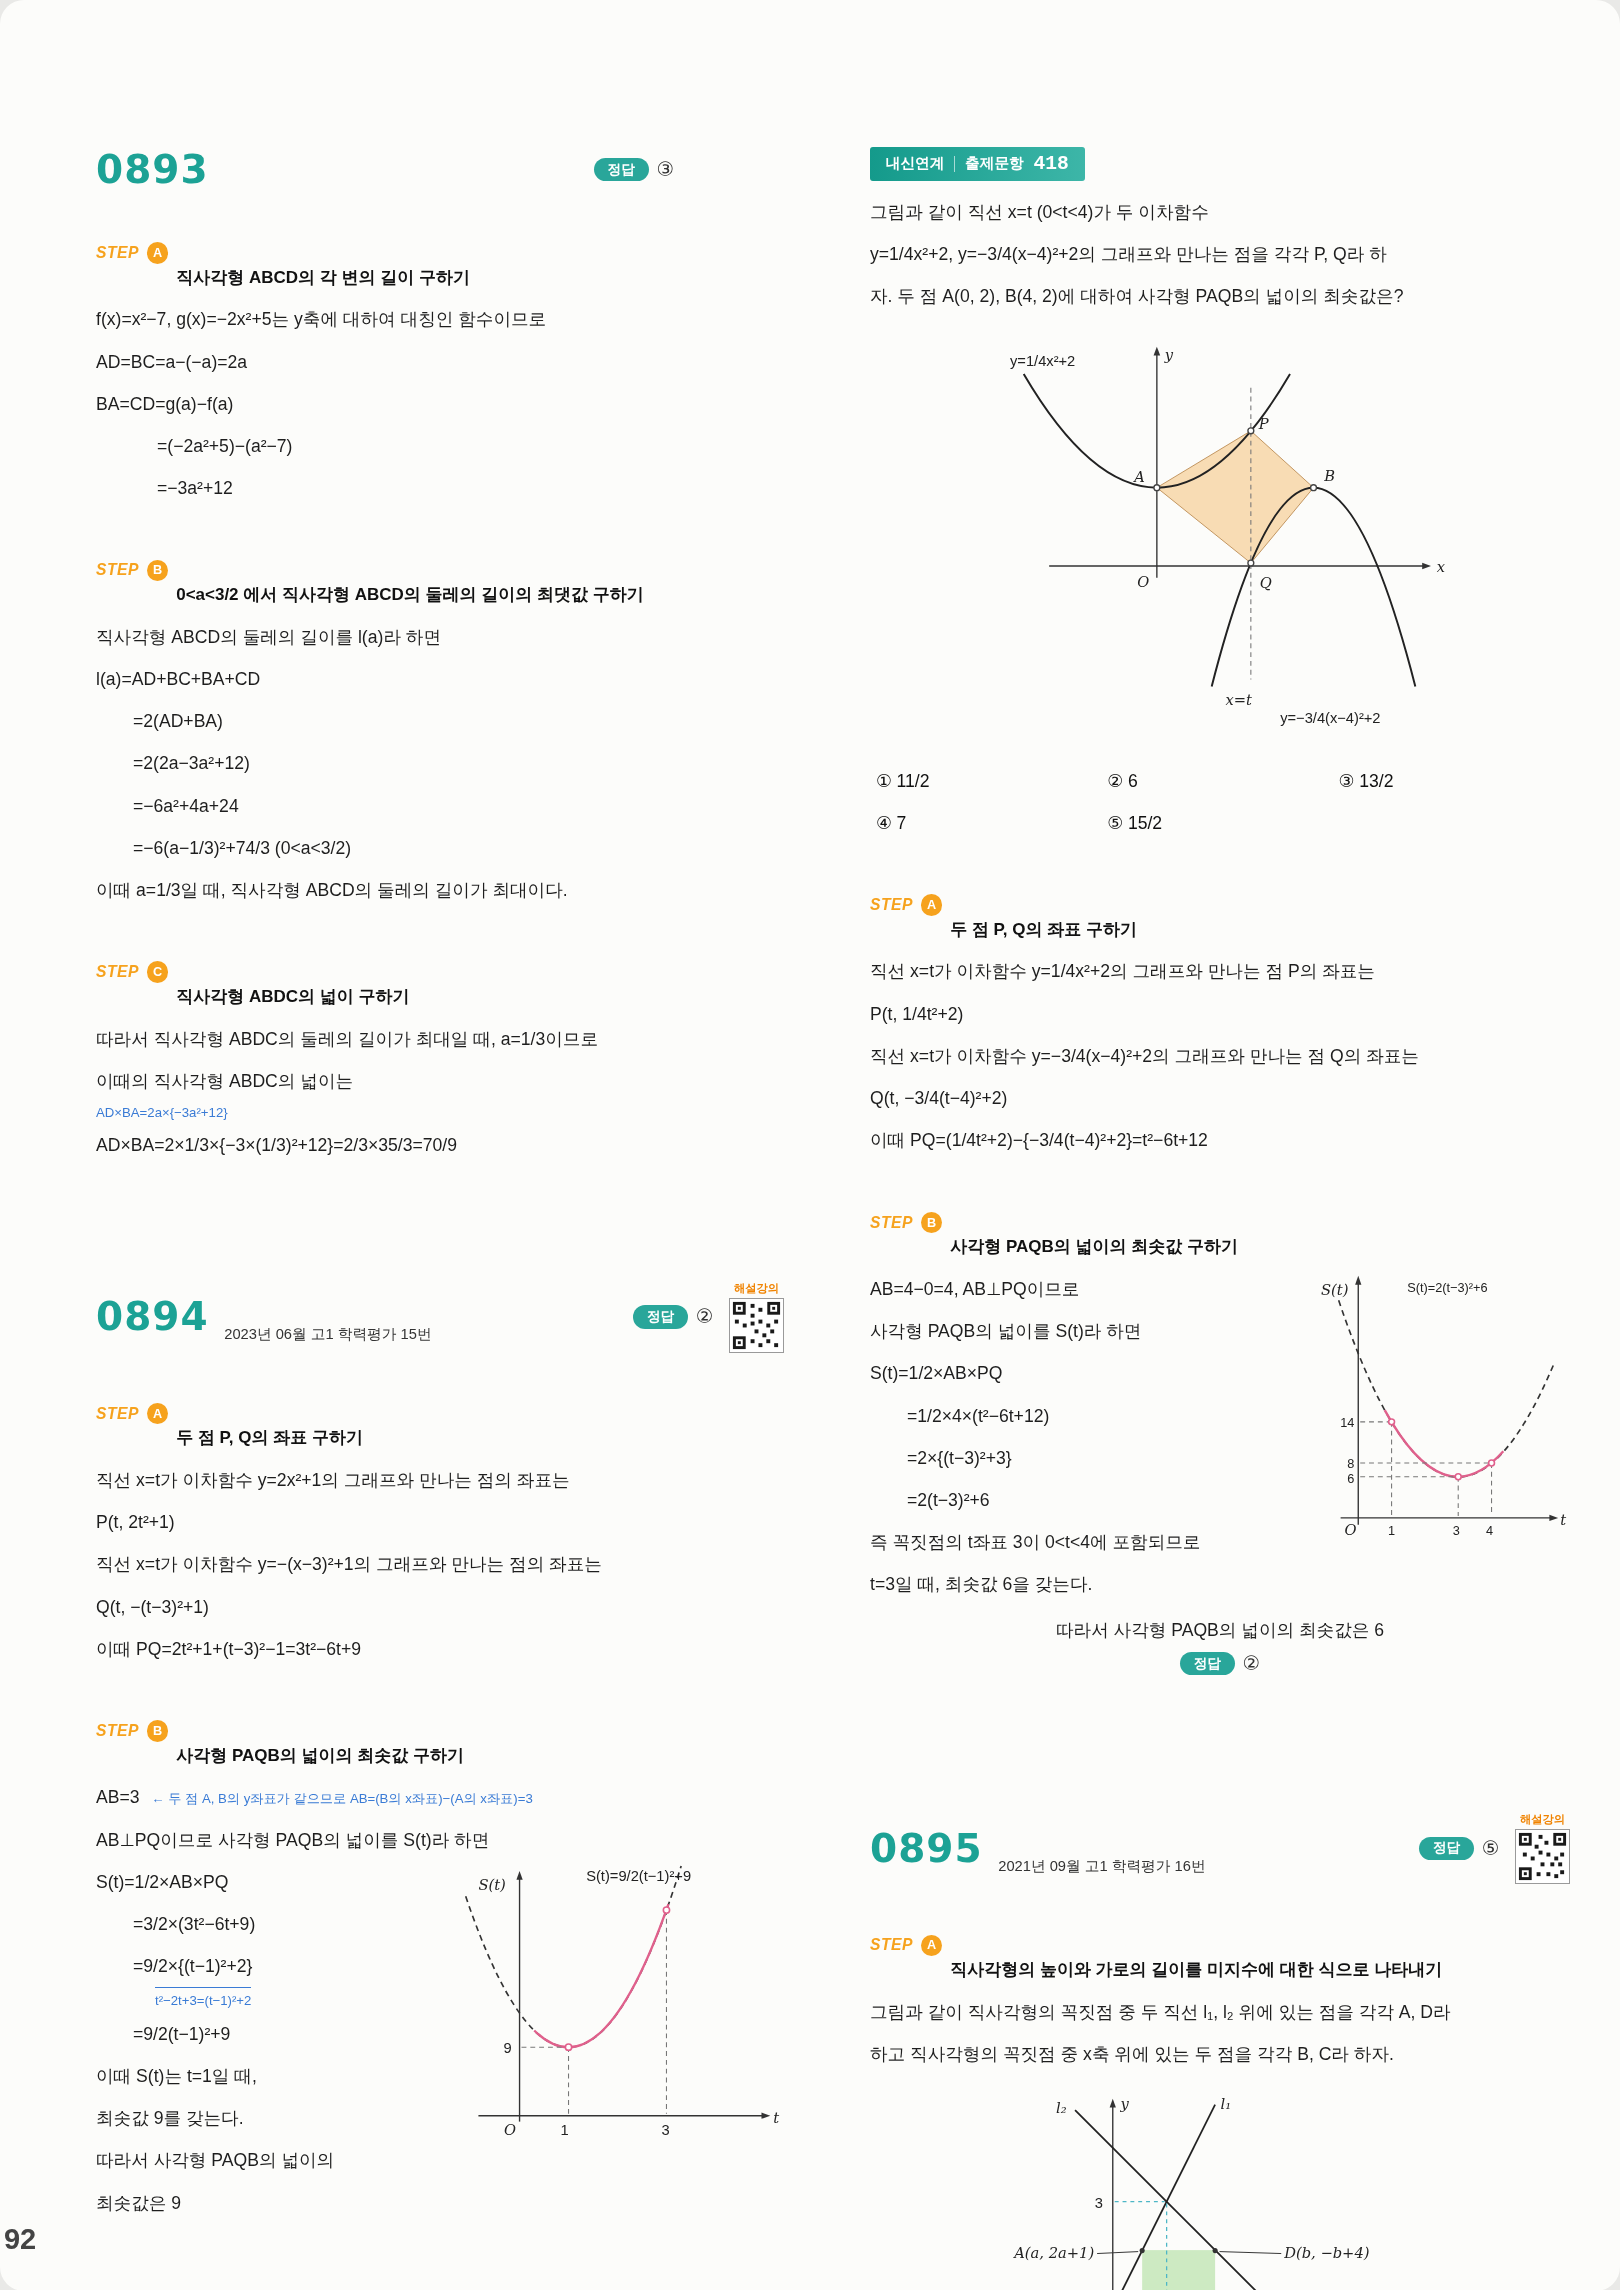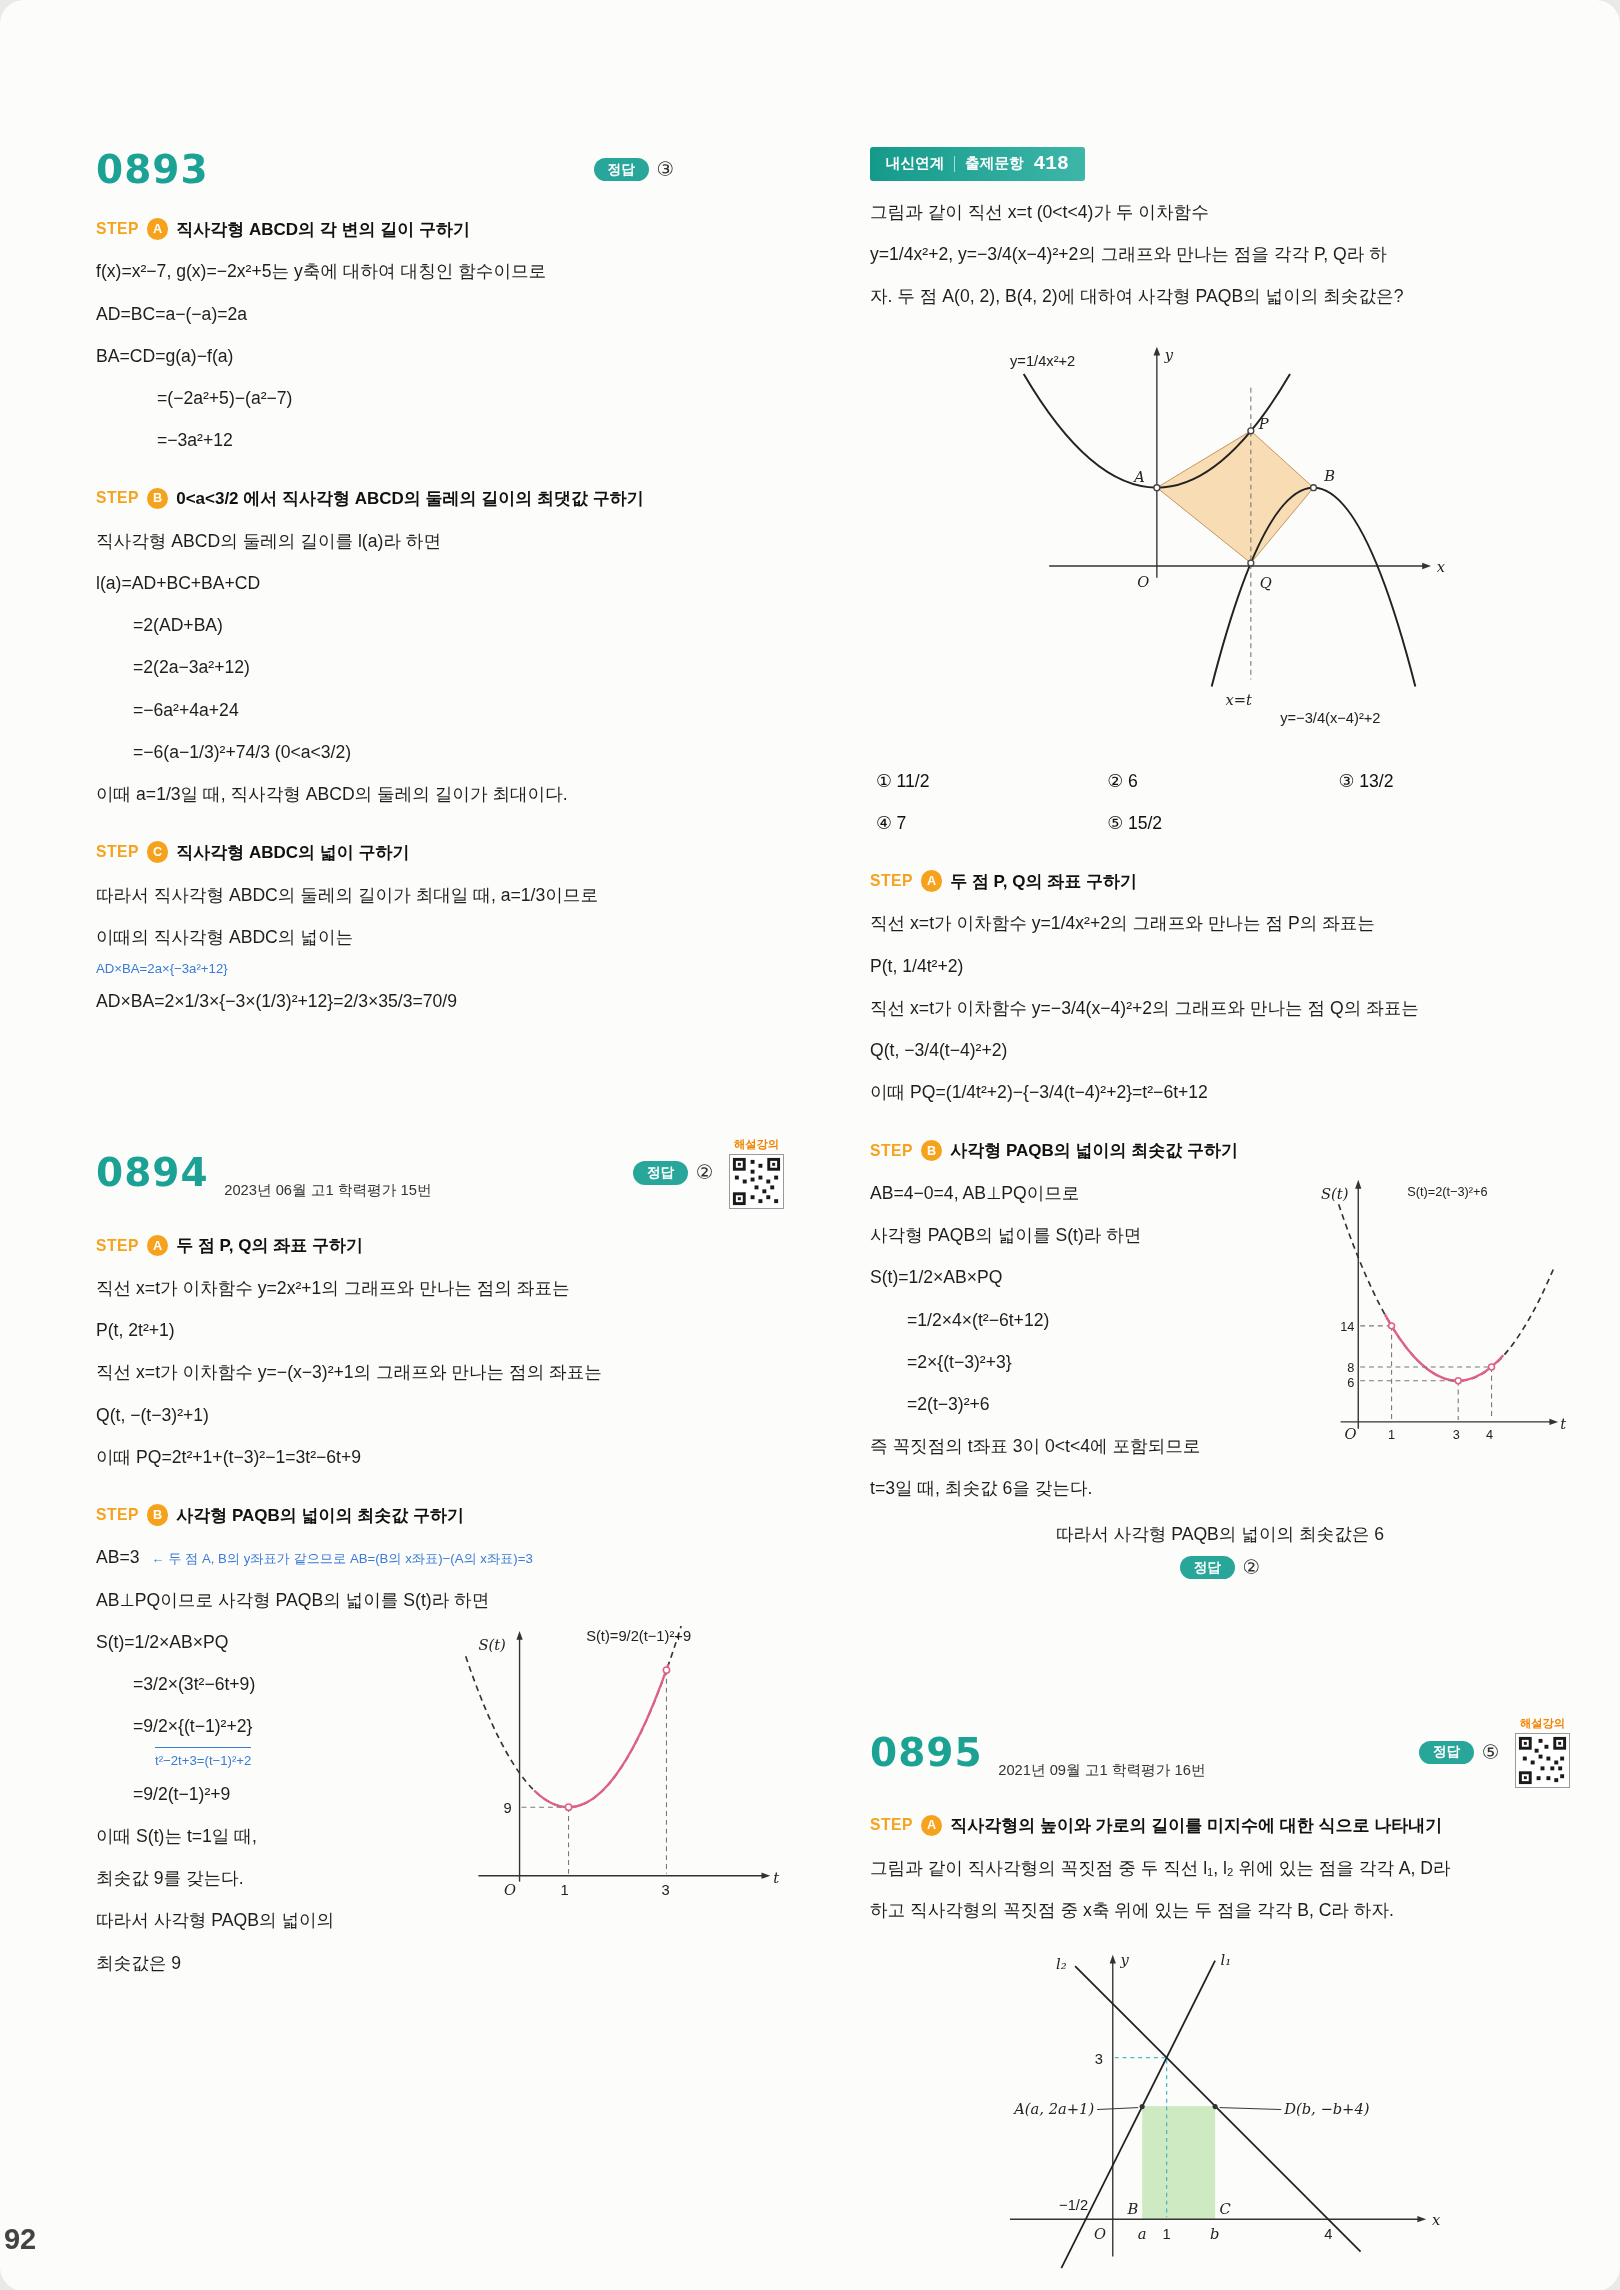--- a/index.html
+++ b/index.html
@@ -16,23 +16,23 @@
   .ans { display:inline-flex; align-items:center; gap:7.8px; }
   .ans-pill { background:#29a69a; color:#fff; font-size:13.7px; font-weight:700; padding:2.9px 13.7px; border-radius:12.7px; }
   .ans-circ { font-size:19.6px; color:#333; }
   .push-right-sm { margin-right:110px; }
 
   .qr-wrap { display:flex; flex-direction:column; align-items:center; gap:2px; margin-left:15.7px; }
   .qr-label { color:#f08300; font-size:11.3px; font-weight:700; }
   .qr { display:block; }
 
   .step-row { display:flex; align-items:center; gap:7.8px; margin:25.5px 0 9.8px; }
-  .step-word { color:#f6a21d; font-weight:800; font-size:15.7px; letter-spacing:0.5px; }
+  .step-word { color:#f6a21d; font-weight:800; font-style:italic; font-size:15.7px; letter-spacing:0.5px; }
   .step-circ { width:21.6px; height:21.6px; background:#f6a21d; border-radius:50%; color:#fff; font-size:12.7px; font-weight:700; display:inline-flex; align-items:center; justify-content:center; flex:0 0 auto; }
-  .step-title { font-size:17px; font-weight:700; color:#111; }
+  .step-title { font-size:17px; font-weight:700; color:#111;margin-top:48px; }
 
   .mline { font-size:17.6px; line-height:2.4; color:#1e1e1e; }
   .ind1 { padding-left:37px; }
   .ind2 { padding-left:61px; }
   .note-blue { color:#3a7bd5; font-size:13.2px; line-height:1.7; }
   .underline-note { border-top:1.5px solid #3a7bd5; display:inline-block; padding-top:2px; margin-left:59px; }
   .ab-row { display:flex; align-items:baseline; gap:11.8px; }
 
   .banner { display:inline-flex; align-items:center; gap:9.8px; background:linear-gradient(90deg,#149a8b,#3db6a8); color:#fff; padding:5.9px 15.7px; border-radius:2.9px; font-size:14.7px; font-weight:700; margin-bottom:9.8px;font-family:Liberation Mono, monospace; }
   .banner-num { font-size:19.6px; font-weight:800; }

